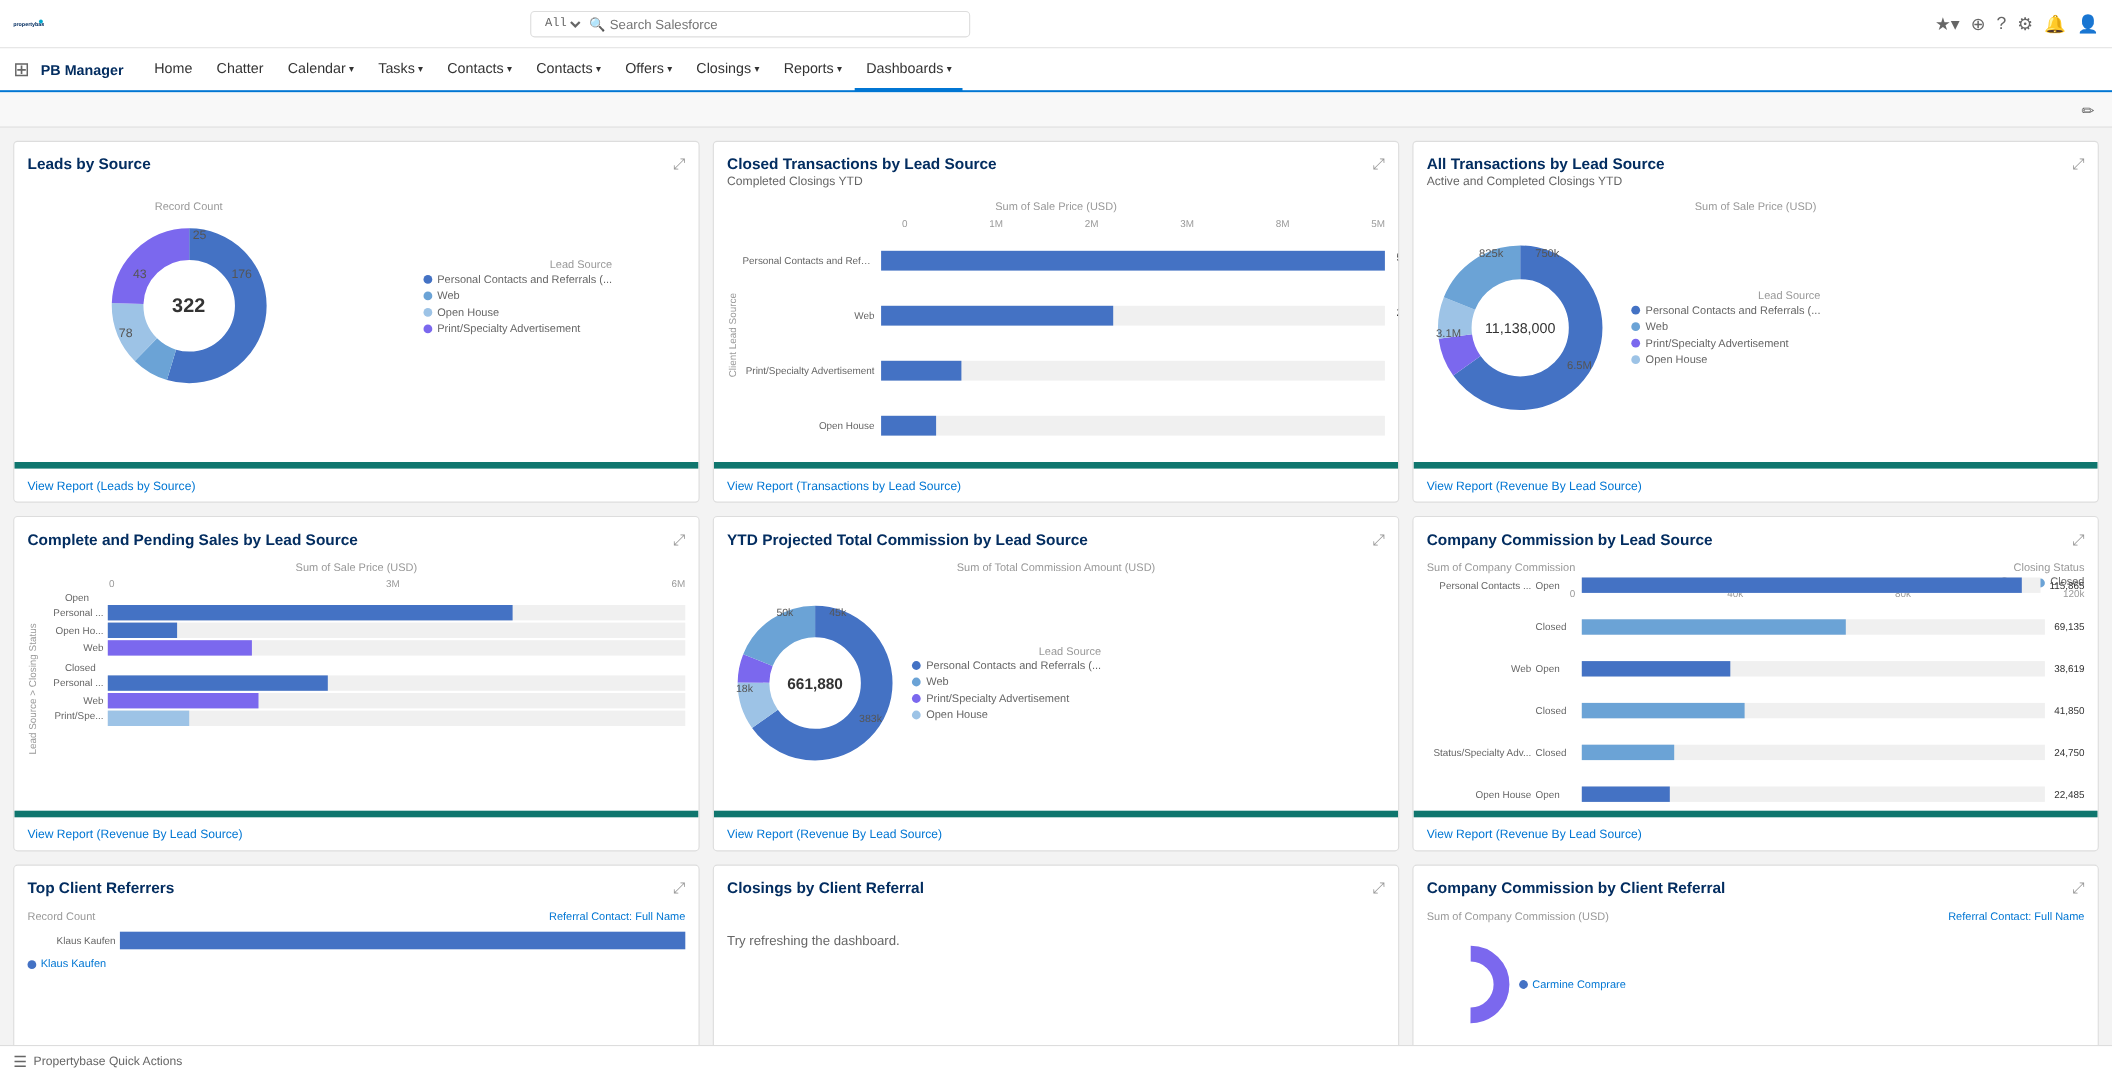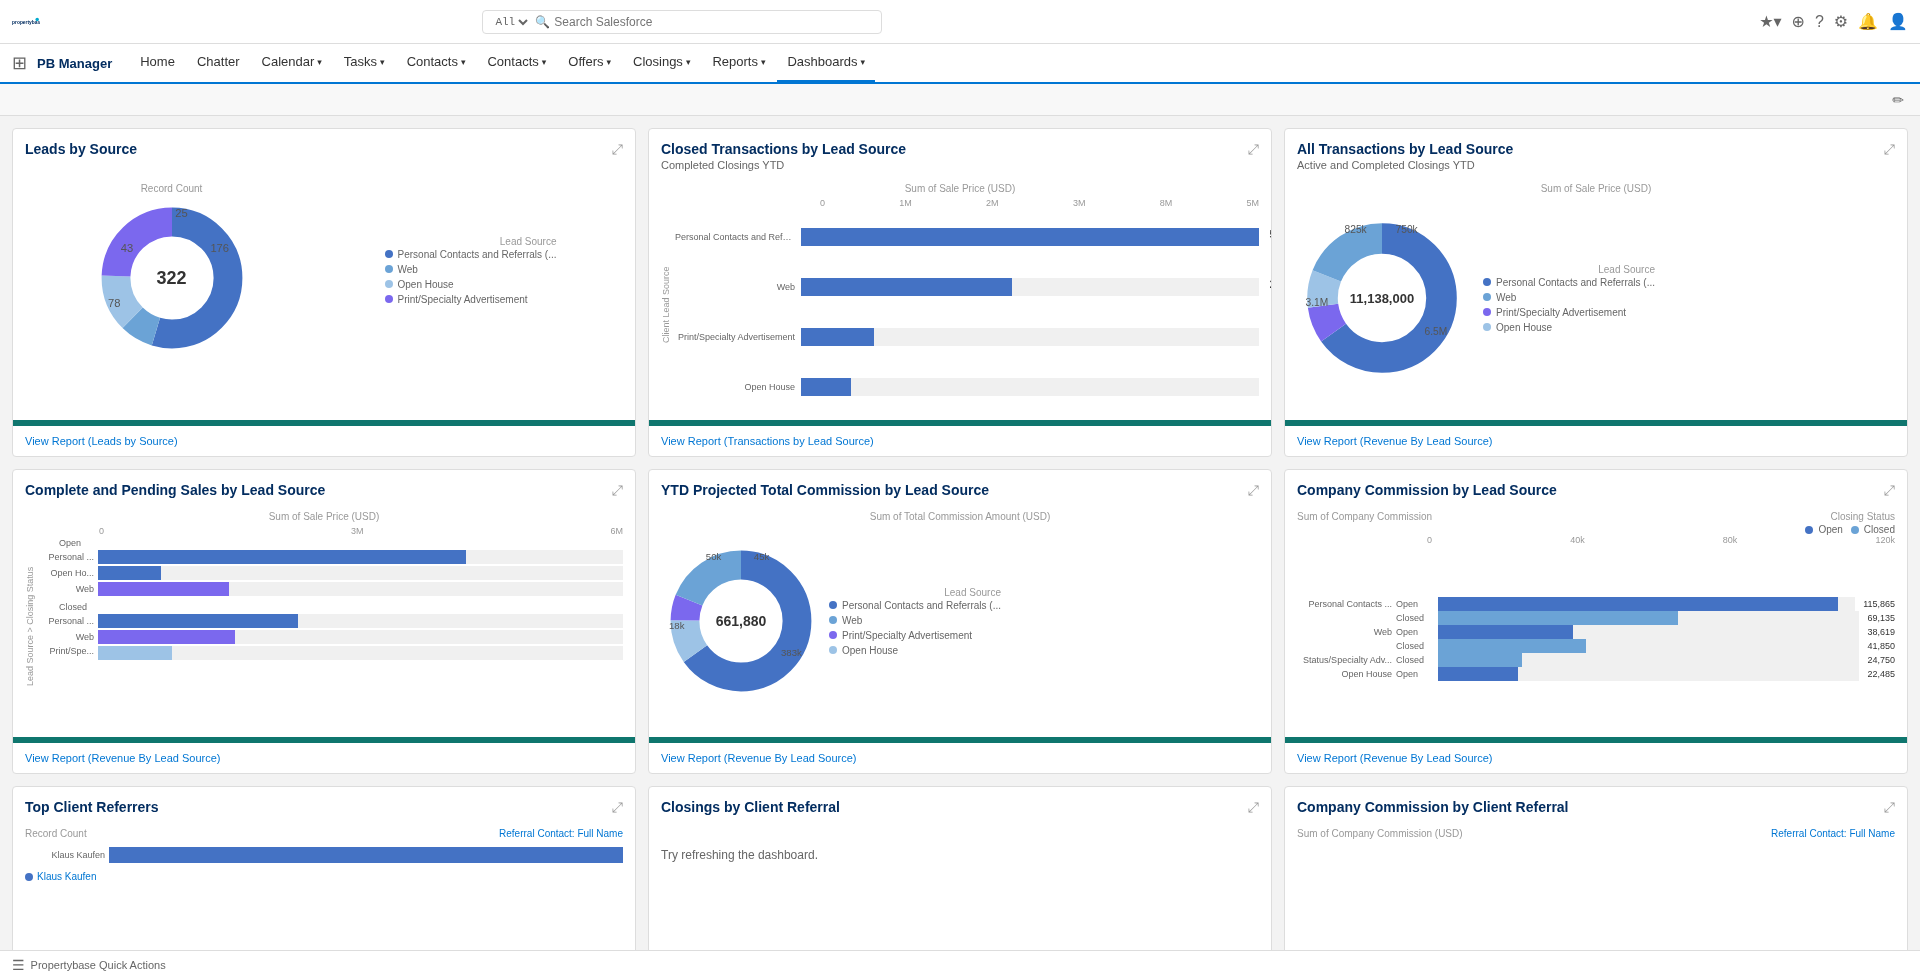--- a/index.html
+++ b/index.html
@@ -94,21 +94,21 @@
     .refresh-msg { font-size: 12px; color: #666; padding: 20px 0; }
 
     
     .bottom-bar {
       background: #fff; border-top: 1px solid #ddd; padding: 4px 12px;
       font-size: 11px; color: #666; display: flex; align-items: center; gap: 6px;
       position: fixed; bottom: 0; left: 0; right: 0; height: 28px;
     }
 
     
-    .commission-bar-chart { height: 180px; display: flex; flex-direction: column; justify-content: center; }
+    .commission-bar-chart { height: 180px; display: flex; flex-direction: column; justify-content: flex-end; gap: 24px; }
     .comm-row { display: flex; align-items: center; gap: 4px; }
     .comm-label { font-size: 9px; color: #666; width: 95px; text-align: right; flex-shrink: 0; }
     .comm-status { font-size: 9px; color: #666; width: 38px; flex-shrink: 0; }
     .comm-bar-outer { flex: 1; background: #f0f0f0; height: 14px; position: relative; }
     .comm-bar-fill { height: 100%; }
     .comm-val { font-size: 9px; color: #333; margin-left: 4px; white-space: nowrap; }
 
     svg.donut { width: 100%; height: 100%; }
   </style>
 </head>
@@ -320,21 +320,21 @@
             <circle cx="50" cy="50" r="35" fill="none" stroke="#7B68EE" stroke-width="18" stroke-dasharray="17 220" stroke-dashoffset="-143" transform="rotate(-90 50 50)"></circle>
             <circle cx="50" cy="50" r="35" fill="none" stroke="#9DC3E6" stroke-width="18" stroke-dasharray="18 220" stroke-dashoffset="-160" transform="rotate(-90 50 50)"></circle>
             <circle cx="50" cy="50" r="35" fill="none" stroke="#6BA3D6" stroke-width="18" stroke-dasharray="42 220" stroke-dashoffset="-178" transform="rotate(-90 50 50)"></circle>
 
             <text x="75" y="72" font-size="6" fill="#555">6.5M</text>
             <text x="5" y="55" font-size="6" fill="#555">3.1M</text>
             <text x="28" y="12" font-size="6" fill="#555">825k</text>
             <text x="58" y="12" font-size="6" fill="#555">750k</text>
           </svg>
           <div style="position:absolute;top:50%;left:50%;transform:translate(-50%,-50%);text-align:center;">
-            <span style="font-size:13px;font-weight:bold;">11,138,000</span>
+            <span style="font-size:13px;font-weight:normal;">11,138,000</span>
           </div>
         </div>
         <div>
           <div class="legend-title">Lead Source</div>
           <div class="legend">
             <div class="legend-item">
               <div class="legend-dot" style="background:#4472C4"></div>
               <span class="legend-label">Personal Contacts and Referrals (...</span>
             </div>
             <div class="legend-item">
@@ -609,20 +609,29 @@
       <div>
         <div class="card-title">Company Commission by Client Referral</div>
       </div>
       <span class="card-expand">⤢</span>
     </div>
     <div class="card-body">
       <div style="display:flex;justify-content:space-between;font-size:10px;color:#999;margin-bottom:4px;">
         <span>Sum of Company Commission (USD)</span>
         <span style="color:#0176d3;">Referral Contact: Full Name</span>
       </div>
+      <div style="display:flex;align-items:center;gap:4px;margin-top:16px;">
+        <svg viewBox="0 0 100 100" style="width:80px;height:80px;">
+          <circle cx="50" cy="50" r="35" fill="none" stroke="#7B68EE" stroke-width="18" stroke-dasharray="110 220" stroke-dashoffset="0" transform="rotate(-90 50 50)"></circle>
+        </svg>
+        <div style="display:flex;align-items:center;gap:4px;">
+          <div class="legend-dot" style="background:#4472C4;"></div>
+          <span style="font-size:10px;color:#0176d3;">Carmine Comprare</span>
+        </div>
+      </div>
     </div>
   </div>
 
 </div>
 
 <div class="bottom-bar">
   <span style="font-size:14px;">☰</span>
   <span>Propertybase Quick Actions</span>
 </div>
 

